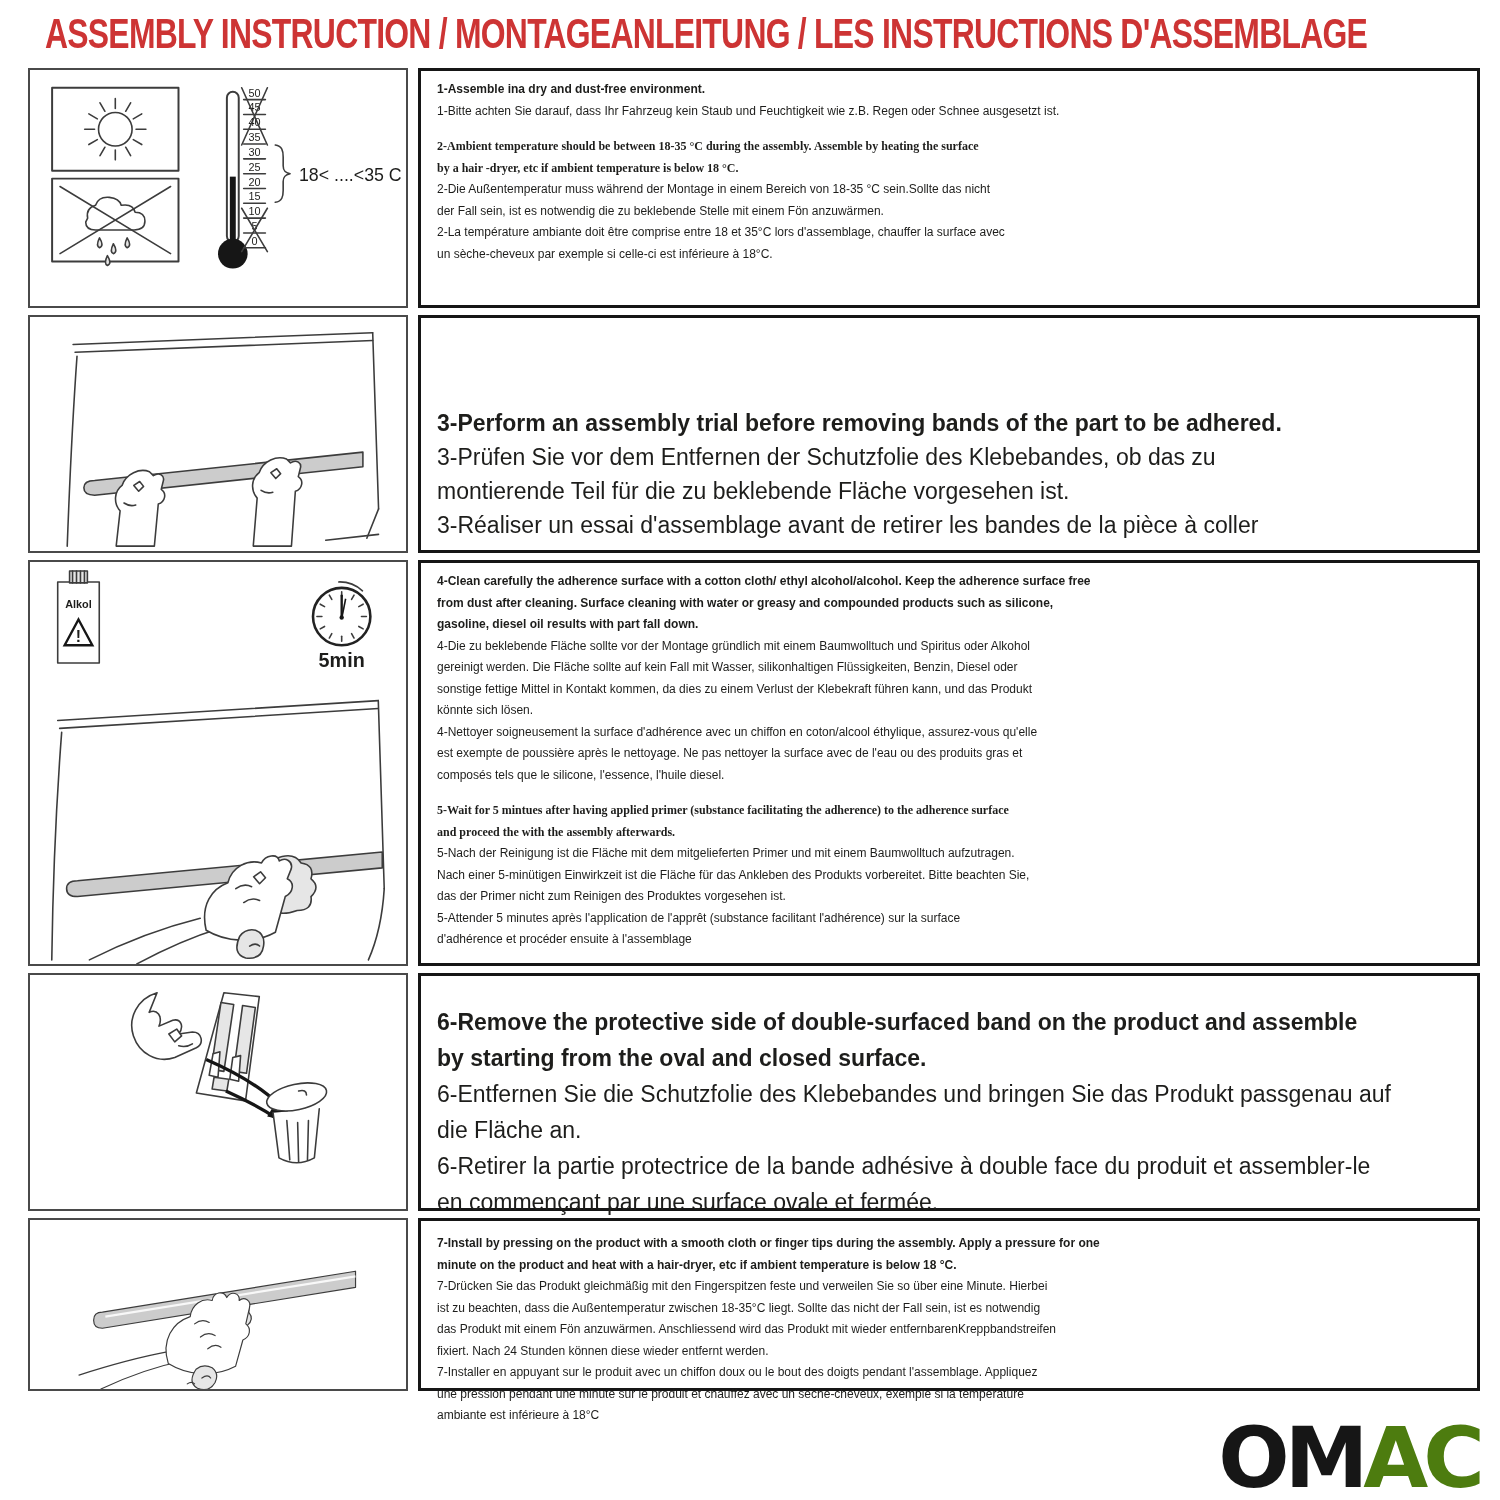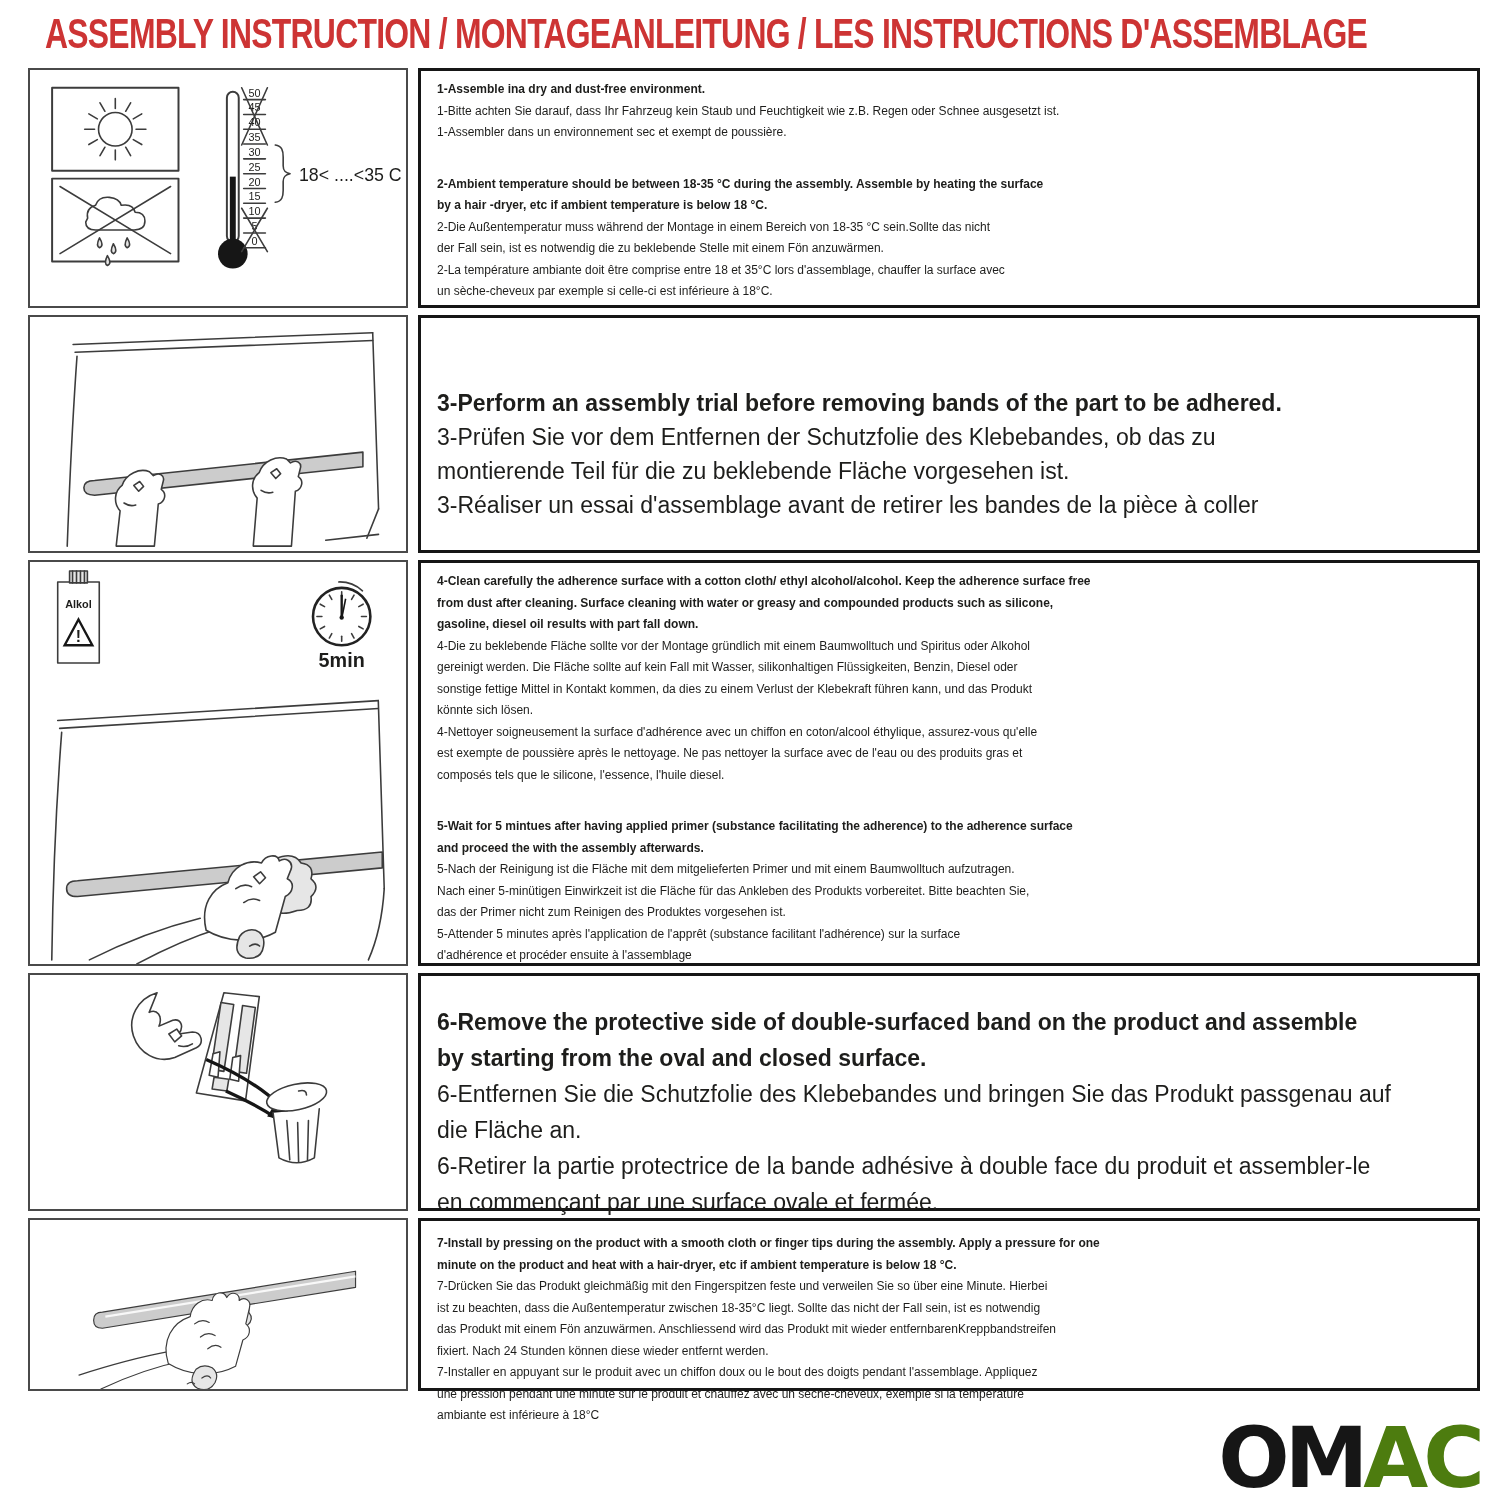--- a/index.html
+++ b/index.html
@@ -24,23 +24,23 @@
     position:absolute; left:418px; width:1062px; top:0; bottom:0;
     border:3px solid #161616; background:#fff;
     padding:8px 10px 4px 16px;
   }
   .text-box p { white-space:pre-line; }
 
   .fs-small p { font-size:12px; line-height:21.5px; font-weight:normal; }
   .fs-small p.b { font-weight:bold; }
   .fs-big p  { font-size:23px; line-height:34px; font-weight:normal; }
   .fs-big p.b { font-weight:bold; }
-  .gap-top { margin-top:30px; }
-
-  .row2-pad { padding-top:68px; }
+  .gap-top { margin-top:14px;font-family:Liberation Serif, serif; }
+
+  .row2-pad { padding-top:88px; }
   .row4-pad { padding-top:28px; }
   .row4-pad p { line-height:36px; }
 
   
   #row1 { top:68px;  height:240px; }
   #row2 { top:315px; height:238px; }
   #row3 { top:560px; height:406px; }
   #row4 { top:973px; height:238px; }
   #row5 { top:1218px;height:173px; }
 
@@ -140,21 +140,20 @@
               <line x1="240" y1="140" x2="214" y2="184"></line>
           </g>
           <path d="M248,76 C255,77 256,82 256,88 L256,97 C256,102 258,104 263,105 C258,106 256,108 256,113 L256,122 C256,128 255,133 248,134" class="sk1"></path>
           <text x="272" y="112" font-size="18">18&lt; ....&lt;35 C</text>
         </g>
       </svg>
     </div>
     <div class="text-box fs-small">
       <p class="b">1-Assemble ina dry and dust-free environment.</p>
       <p>1-Bitte achten Sie darauf, dass Ihr Fahrzeug kein Staub und Feuchtigkeit wie z.B. Regen oder Schnee ausgesetzt ist.</p>
-      <p>1-Assembler dans un environnement sec et exempt de poussière.</p>
       <p class="b gap-top">2-Ambient temperature should be between 18-35 °C  during the assembly. Assemble by heating the surface
 by a hair -dryer, etc if ambient temperature is below 18 °C.</p>
       <p>2-Die Außentemperatur muss während der Montage in einem Bereich von 18-35 °C  sein.Sollte das nicht
 der Fall sein, ist es notwendig die zu beklebende Stelle mit einem Fön anzuwärmen.</p>
       <p>2-La température ambiante doit être comprise entre 18 et 35°C lors d'assemblage, chauffer la surface avec
 un sèche-cheveux par exemple si celle-ci est inférieure à 18°C.</p>
     </div>
   </section>
 
   <section class="row" id="row2">

